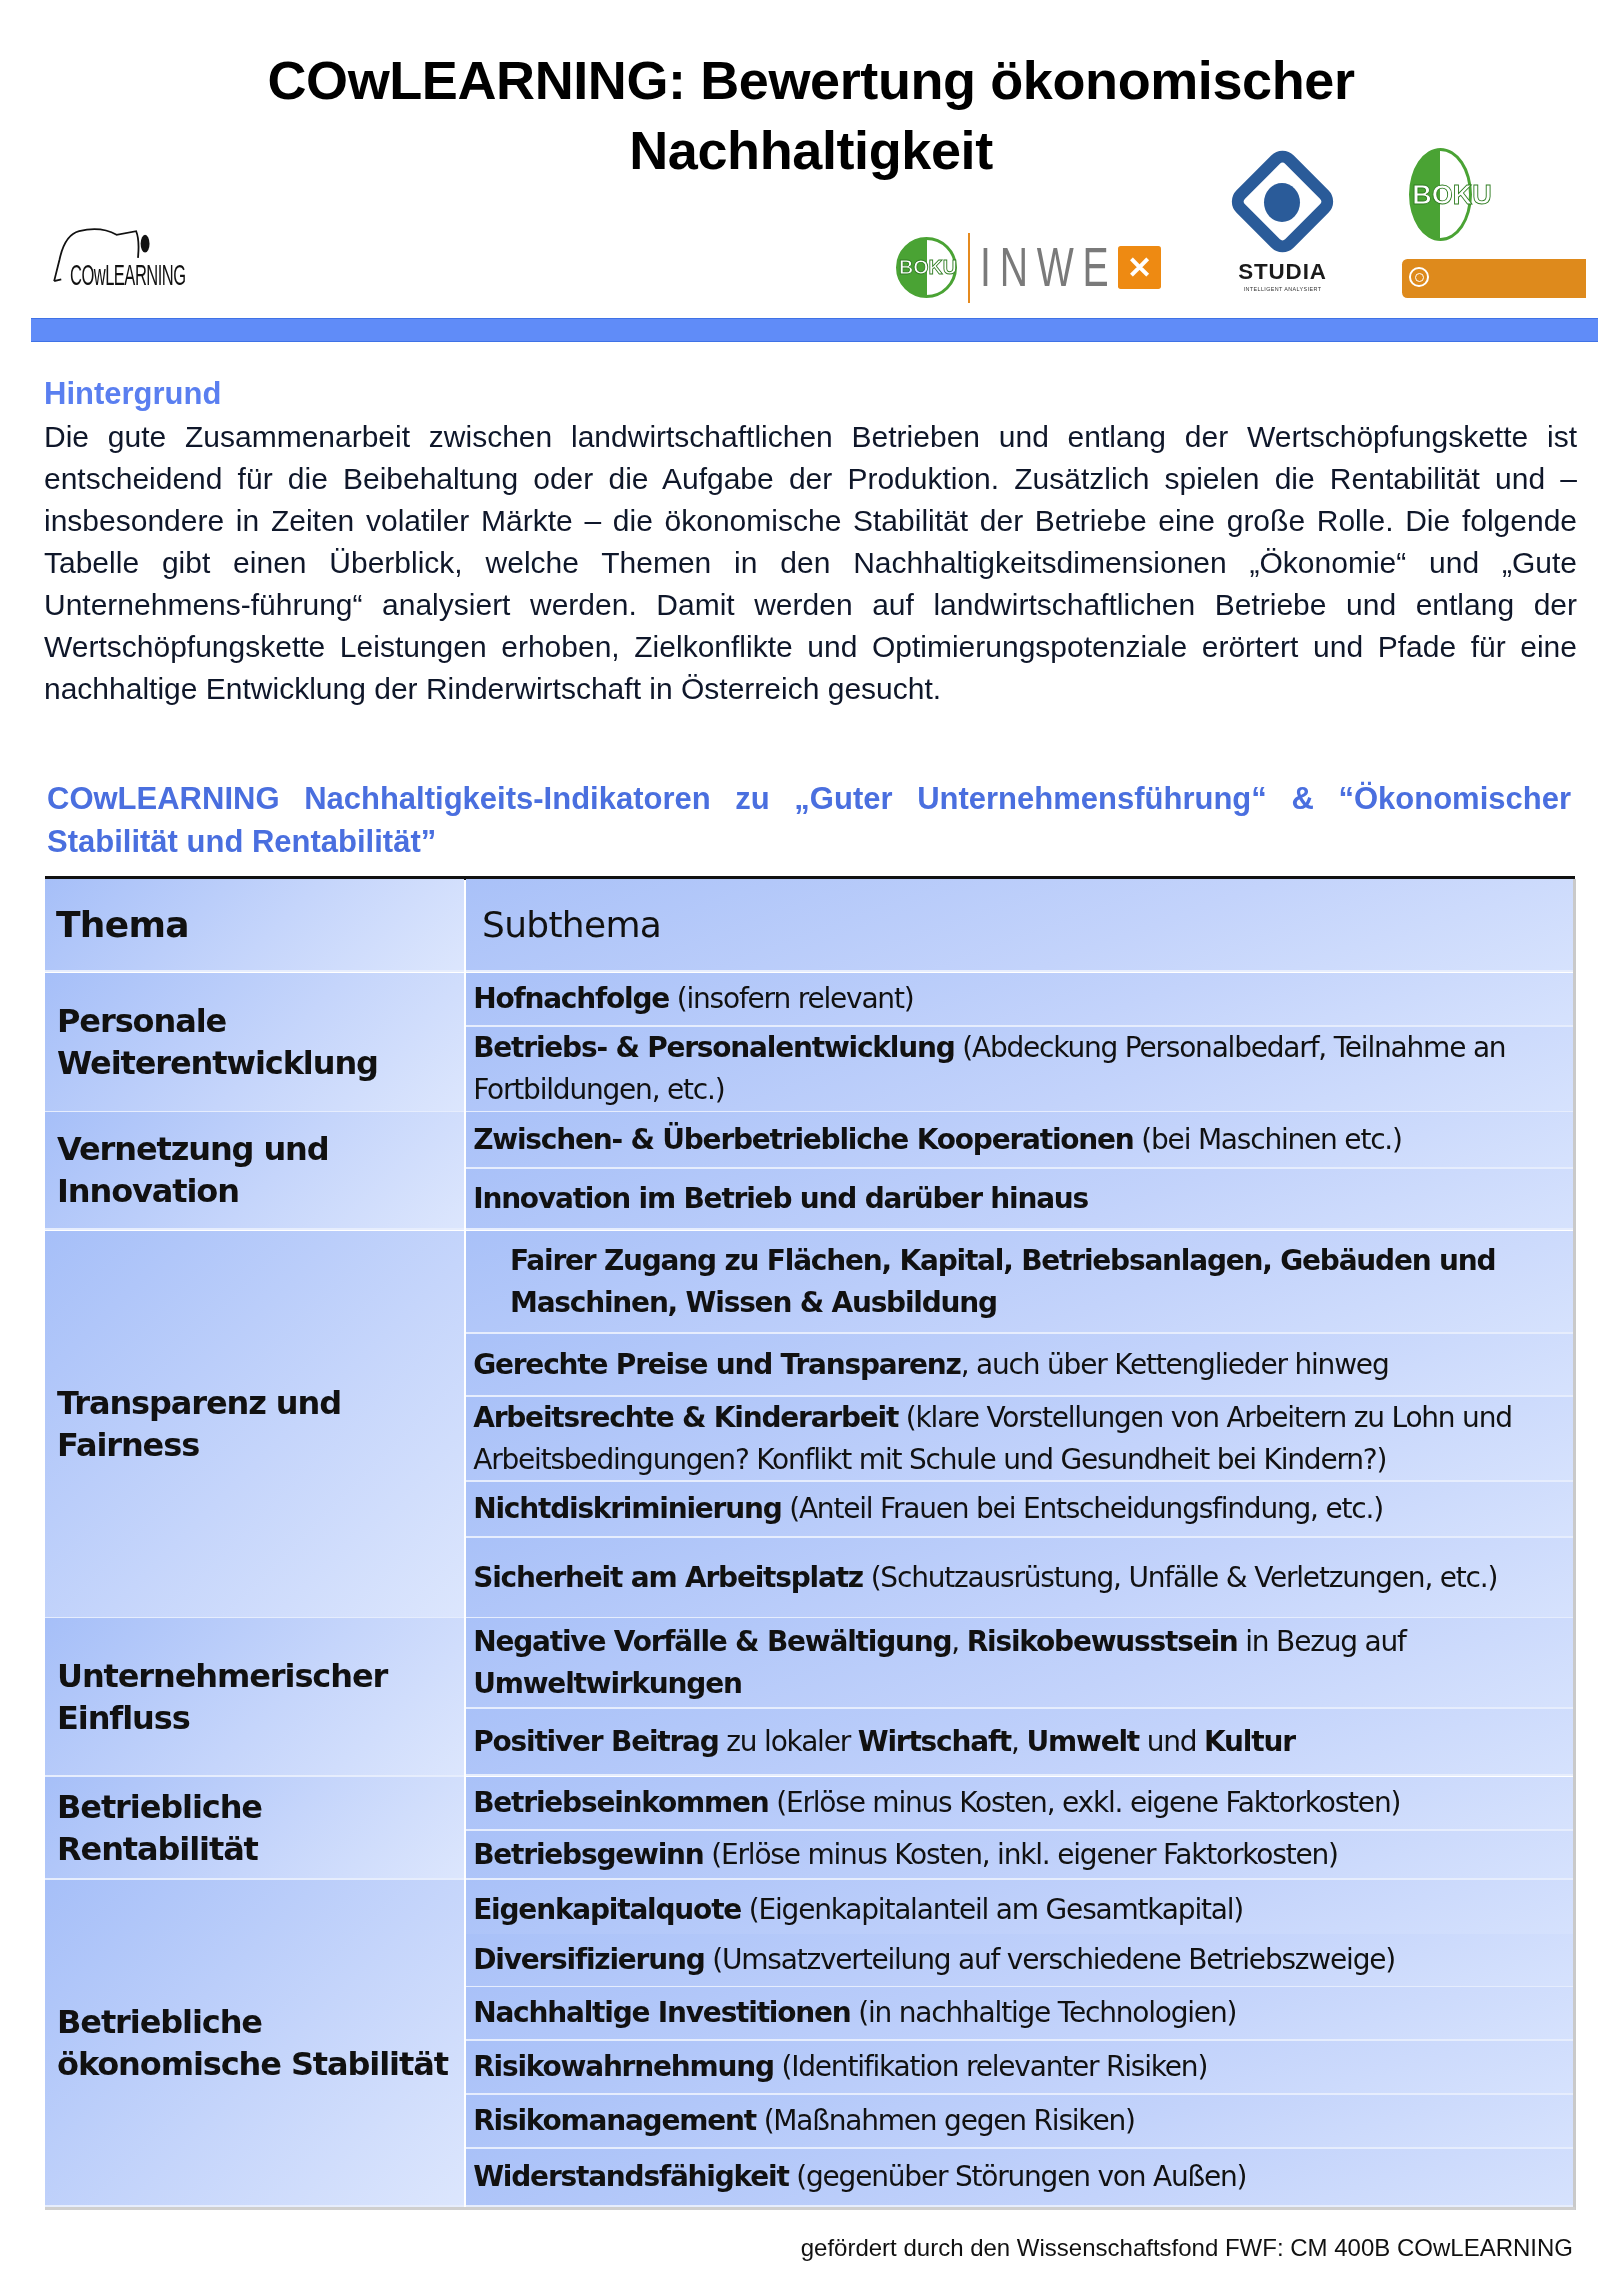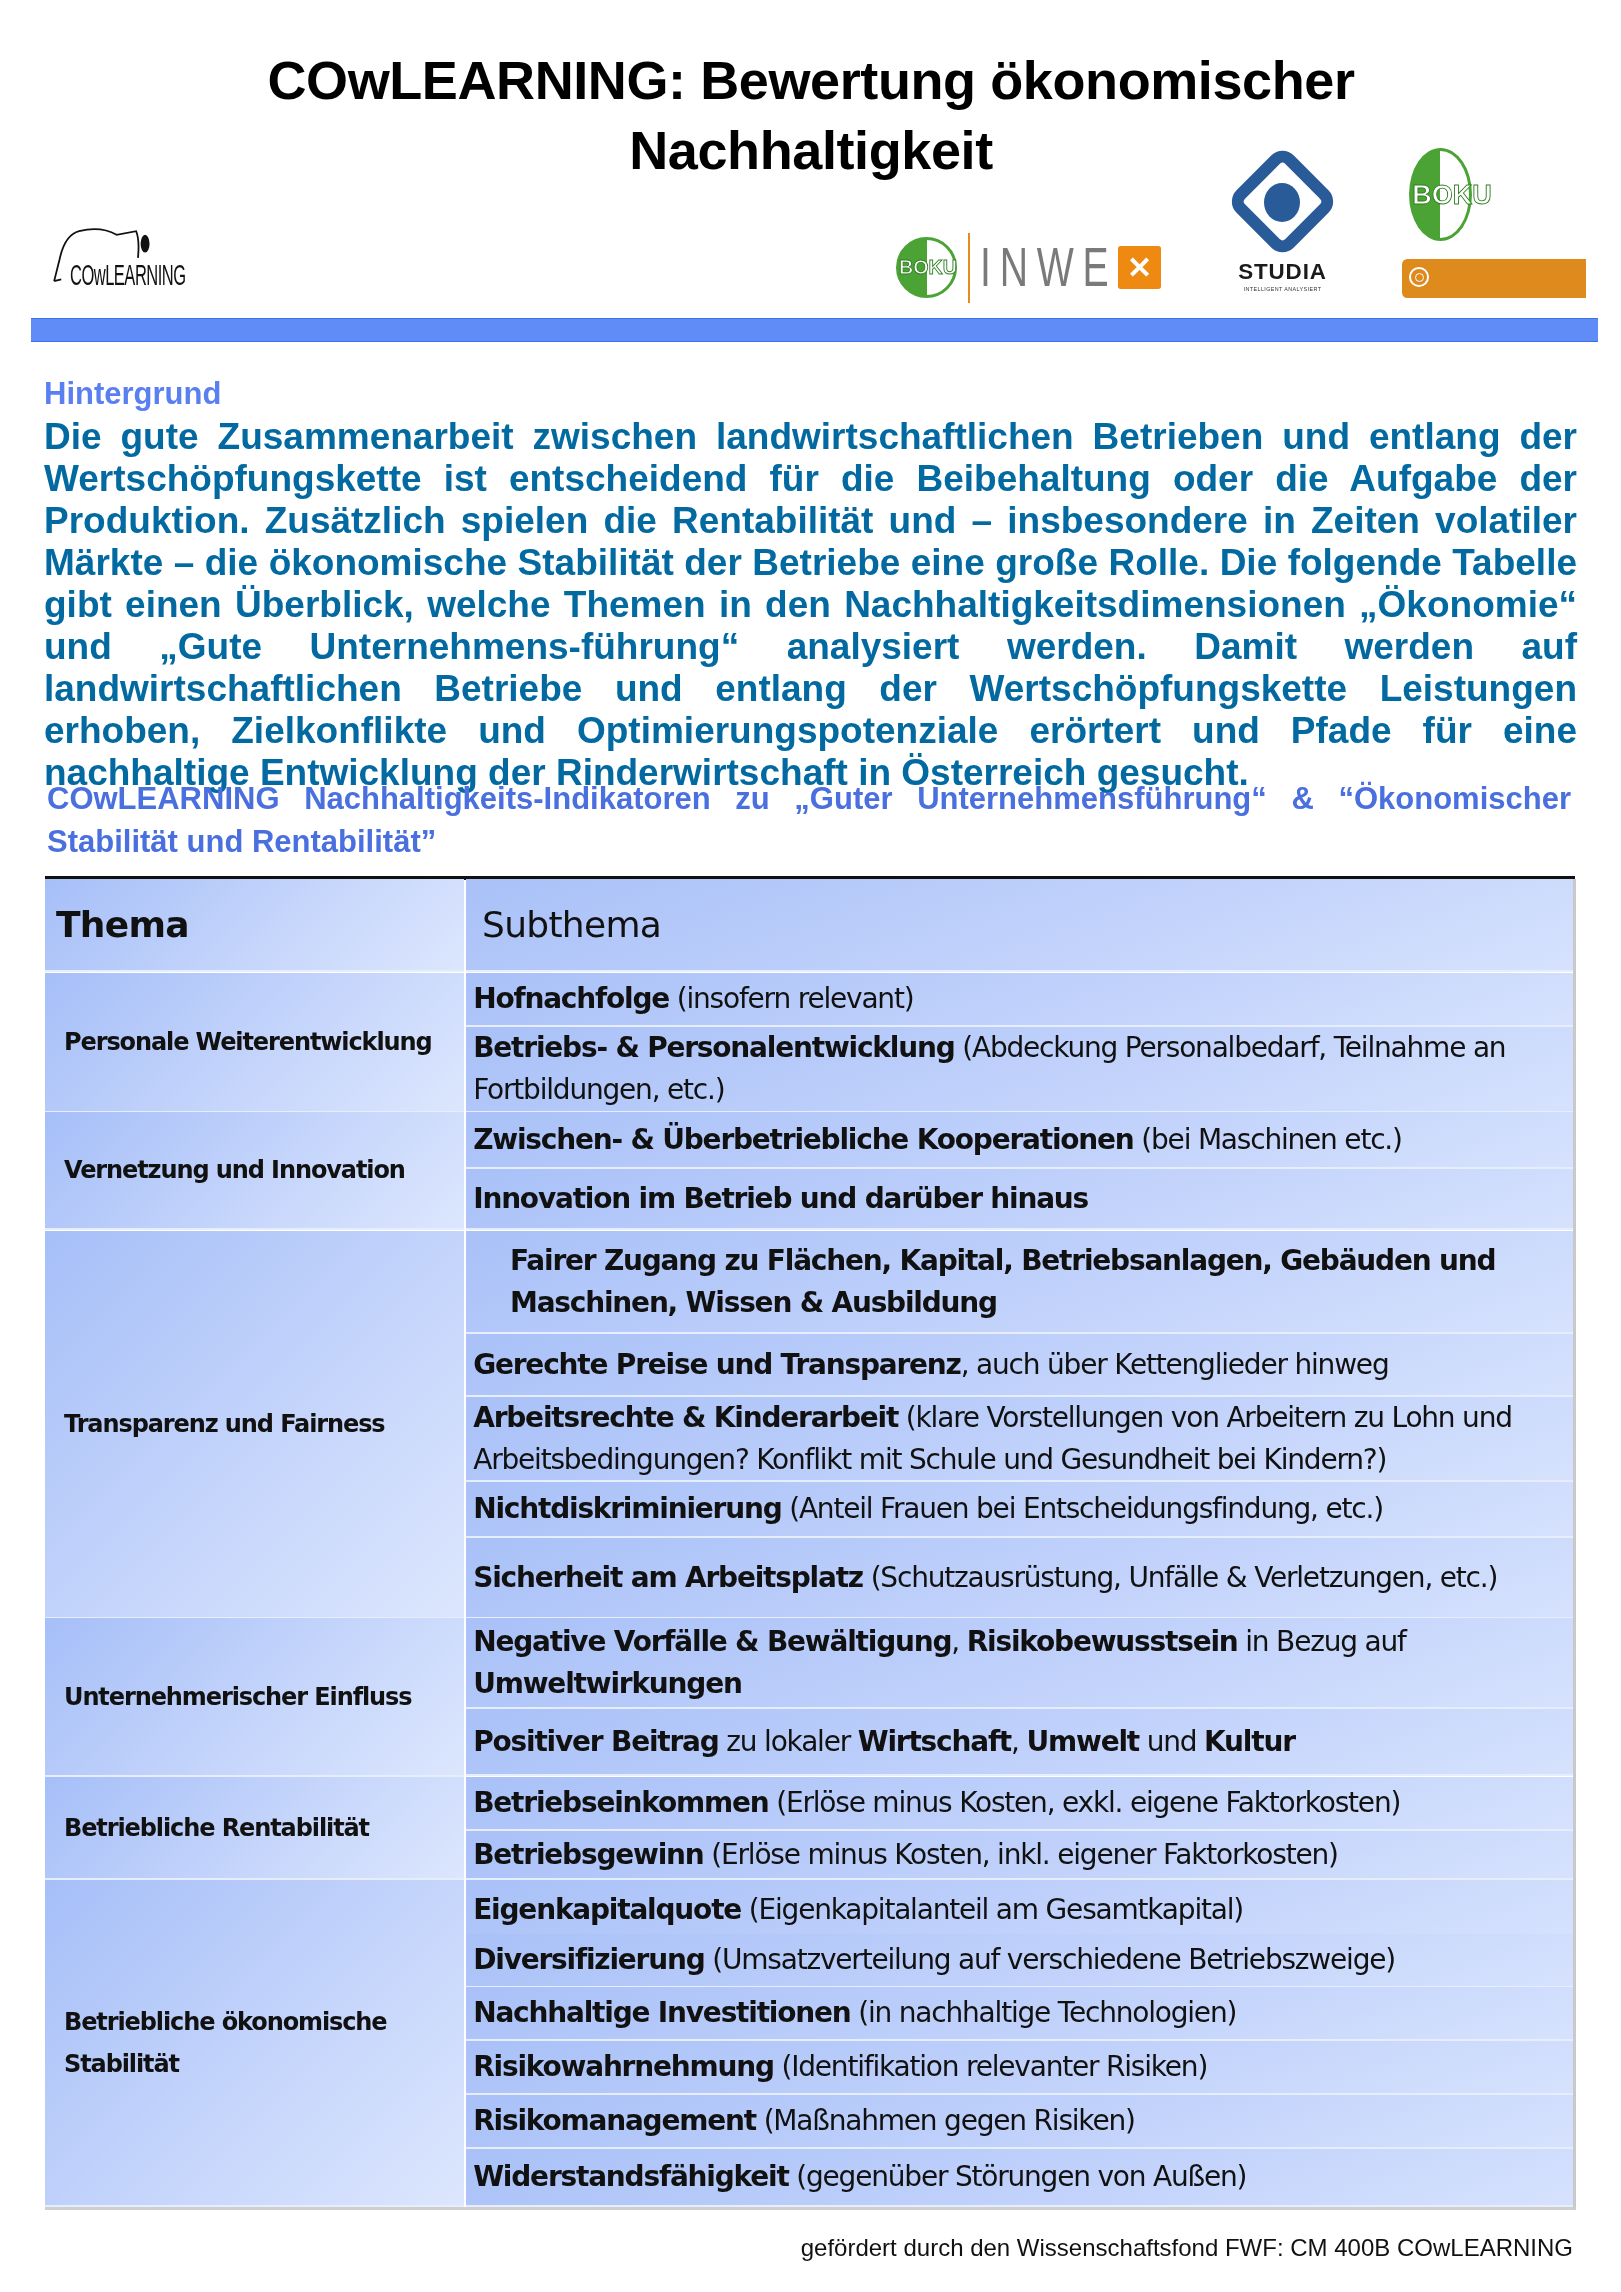--- a/index.html
+++ b/index.html
@@ -27,29 +27,29 @@
   .logo-boku2 { position: absolute; left: 1402px; top: 148px; width: 197px; height: 157px; }
   .boku-big { position: absolute; left: 7.2px; top: 0; width: 63px; height: 93px; border-radius: 50%; border: 3.6px solid #4aa334; background: linear-gradient(90deg, #4aa334 50%, #ffffff 50%); box-sizing: border-box; }
   .boku-big span { font-size: 27px; }
   .boku-bar { position: absolute; left: 0; top: 111px; width: 184px; height: 39px; background: #de8a1c; border-radius: 5.4px 0 0 5.4px; }
   .boku-bar-ring { position: absolute; left: 7.2px; top: 8px; width: 19.7px; height: 19.7px; border: 2.7px solid #fff; border-radius: 50%; box-sizing: border-box; }
   .boku-bar-ring::after { content: ""; position: absolute; left: 3.6px; top: 3.6px; width: 7.2px; height: 7.2px; border: 1.8px solid #fff; border-radius: 50%; }
 
   .blue-bar { position: absolute; left: 31px; top: 318px; width: 1567px; height: 24px; background: #608cf8; border-top: 1.8px solid #3f72e6; border-bottom: 1.8px solid #3f72e6; box-sizing: border-box; }
 
   .section-h { position: absolute; left: 44px; top: 376px; font-weight: bold; font-size: 31px; color: #5a7ff0; }
-  .intro { position: absolute; left: 44px; top: 416px; width: 1533px; font-size: 37px; line-height: 42px; color: #0369a1; text-align: justify; text-align-last: left; font-weight: bold; }
+  .intro { position: absolute; left: 44px; top: 416px; width: 1533px; font-size: 30px; line-height: 42px; color: #0f172a; text-align: justify; text-align-last: left; }
 
   .table-title { position: absolute; left: 47px; top: 777px; width: 1524px; font-weight: bold; font-size: 31px; line-height: 43px; color: #4a6fdf; text-align: justify; text-align-last: left; }
   .tbl-topline { position: absolute; left: 45px; top: 876px; width: 1530px; height: 3.6px; background: #111; }
   .tbl-shadow { position: absolute; left: 1573px; top: 879px; width: 2.7px; height: 1331px; background: #c9c9c9; }
   .tbl-bottom { position: absolute; left: 45px; top: 2207px; width: 1530px; height: 2.7px; background: #cfcfcf; }
 
   .row { position: absolute; left: 45px; width: 1528px; }
-  .cell-thema { position: absolute; left: 0; width: 419px; box-sizing: border-box; padding-left: 19px; display: flex; align-items: center; background: linear-gradient(135deg, #a6bff8 0%, #c5d5fb 55%, #dce6fd 100%); font-family: "DejaVu Sans", sans-serif; font-weight: bold; font-size: 24px; line-height: 42px; color: #111; letter-spacing: -1.1px; border-bottom: 2.7px solid #e6edfd; }
+  .cell-thema { position: absolute; left: 0; width: 419px; box-sizing: border-box; padding-left: 12px; display: flex; align-items: center; background: linear-gradient(135deg, #a6bff8 0%, #c5d5fb 55%, #dce6fd 100%); font-family: "DejaVu Sans", sans-serif; font-weight: bold; font-size: 32px; line-height: 42px; color: #111; letter-spacing: -1.1px; border-bottom: 2.7px solid #e6edfd; }
   .cell-sub { position: absolute; left: 421px; width: 1107px; box-sizing: border-box; padding-left: 7.2px; padding-right: 3.6px; display: flex; align-items: center; background: linear-gradient(160deg, #a9c1f8 0%, #c3d3fb 60%, #d6e2fd 100%); font-family: "DejaVu Sans", sans-serif; font-size: 28px; line-height: 42px; color: #111; letter-spacing: -1.2px; border-bottom: 2.7px solid #e6edfd; }
   .cell-sub b { font-weight: bold; }
   .hdr .cell-thema, .hdr .cell-sub { font-size: 36px; padding-left: 11px; letter-spacing: -0.7px; }
   .hdr .cell-sub { padding-left: 16px; }
 
   .footer { position: absolute; right: 49px; top: 2234px; font-size: 24px; color: #111; }
 </style>
 </head>
 <body>
 

